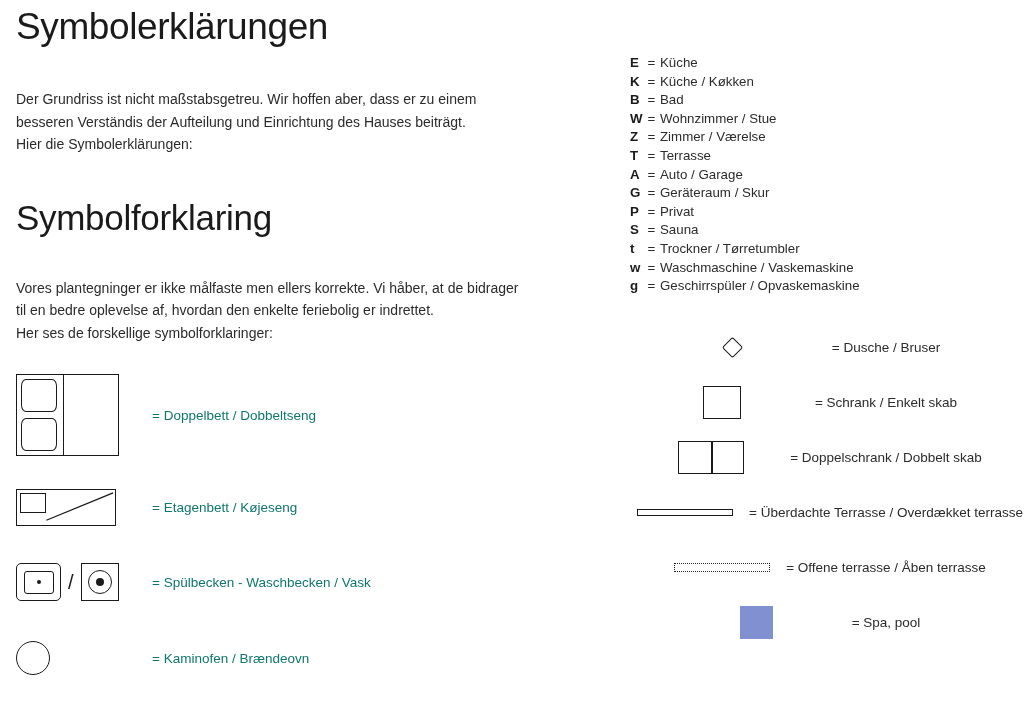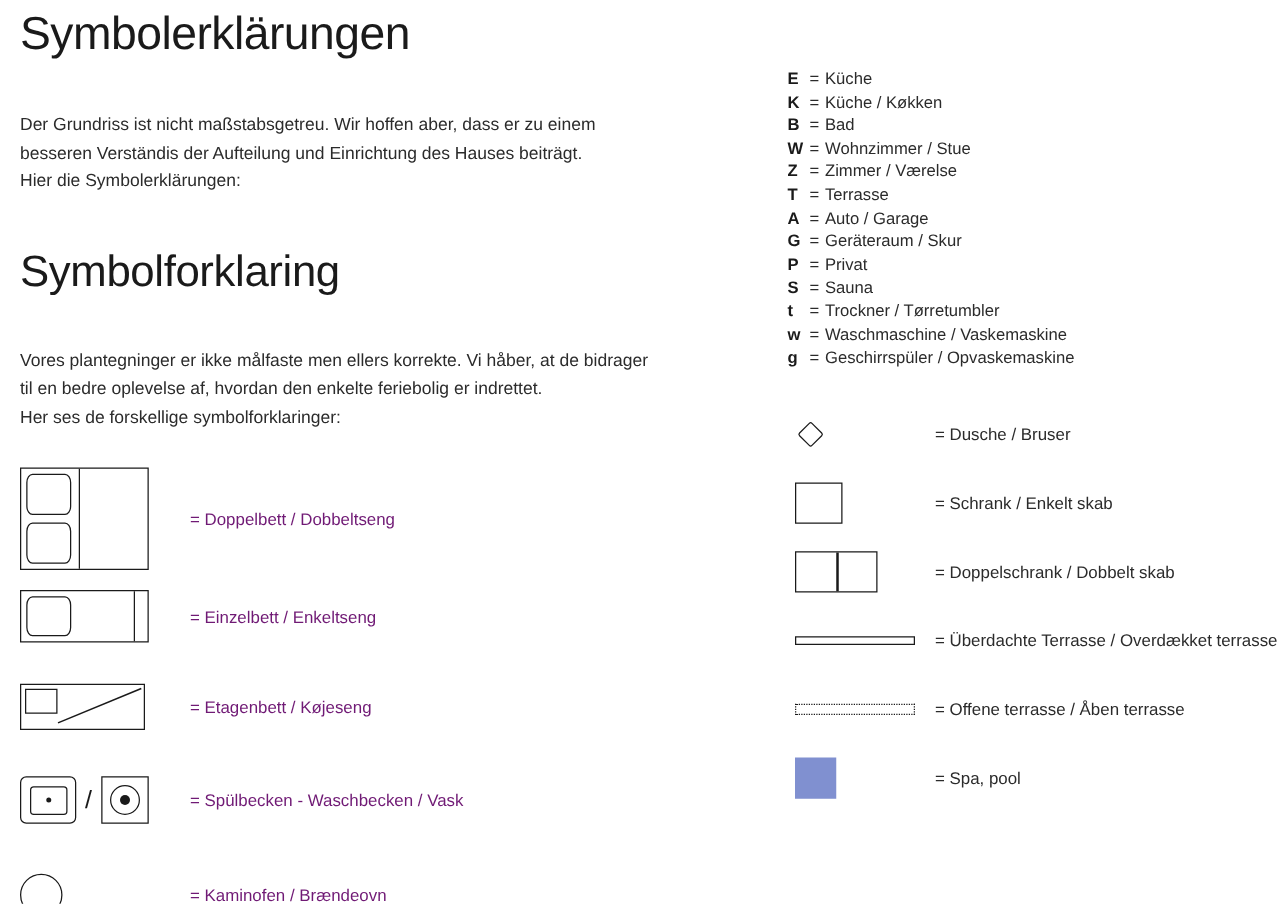--- a/index.html
+++ b/index.html
@@ -69,21 +69,21 @@
     align-items: center;
   }
   .sym-art {
     width: 120px;
     flex: 0 0 120px;
     display: flex;
     align-items: center;
   }
   .sym-label {
     font-size: 13.5px;
-    color: #701a75;
+    color: #0f766e;
     white-space: nowrap;
     padding-left: 16px;
   }
 
   
   .bed-double {
     width: 103px;
     height: 82px;
     border: 1.6px solid #1a1a1a;
     position: relative;
@@ -240,20 +240,21 @@
   .rsym-list {
     position: absolute;
     left: 630px;
     top: 320px;
     width: 394px;
   }
   .rsym-row {
     display: flex;
     align-items: center;
     height: 55px;
+    justify-content: center;
   }
   .rsym-art {
     width: 118px;
     flex: 0 0 118px;
     display: flex;
     align-items: center;
     padding-left: 6px;
   }
   .rsym-label {
     font-size: 13.5px;
@@ -331,29 +332,20 @@
         <div class="sym-art">
           <div class="bed-double">
             <div class="pillow p1"></div>
             <div class="pillow p2"></div>
             <div class="divider"></div>
           </div>
         </div>
         <div class="sym-label">= Doppelbett / Dobbeltseng</div>
       </div>
 
-      <div class="sym-row" style="margin-top:16px;">
-        <div class="sym-art">
-          <div class="bed-single">
-            <div class="pillow"></div>
-            <div class="divider"></div>
-          </div>
-        </div>
-        <div class="sym-label">= Einzelbett / Enkeltseng</div>
-      </div>
 
       <div class="sym-row" style="margin-top:33px;">
         <div class="sym-art">
           <div class="bunk">
             <div class="inner-box"></div>
             <svg class="diag" viewBox="0 0 100 37" preserveAspectRatio="none">
               <line x1="30" y1="32" x2="98" y2="3" stroke="#1a1a1a" stroke-width="1.3"></line>
             </svg>
           </div>
         </div>

